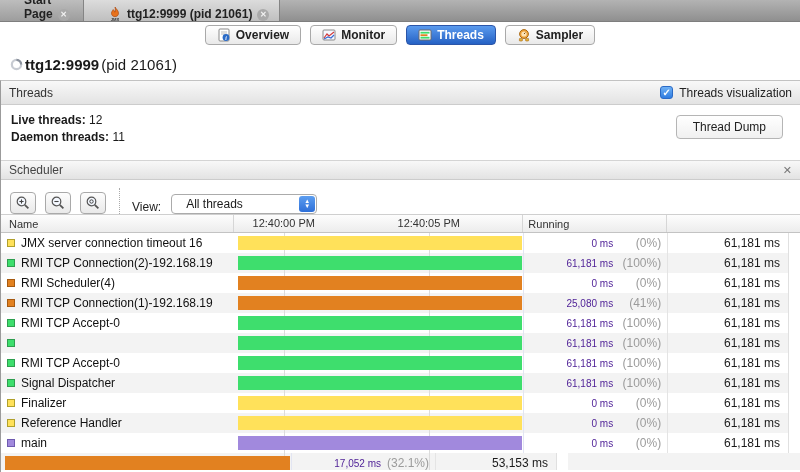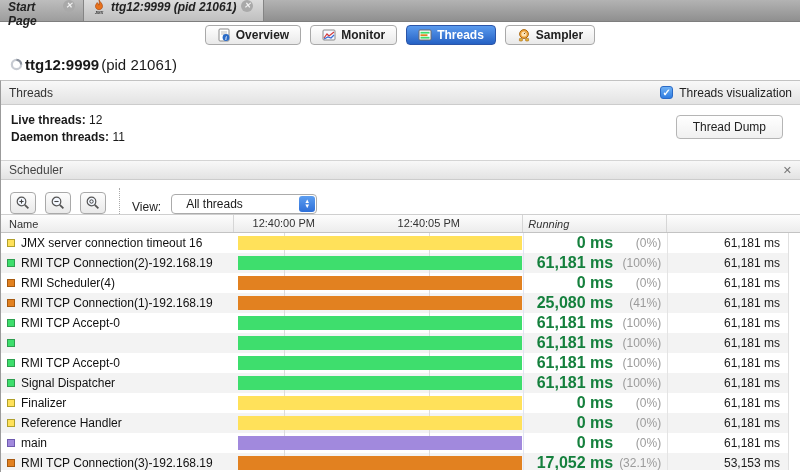--- a/index.html
+++ b/index.html
@@ -1,21 +1,21 @@
 <!DOCTYPE html>
 <html><head>
 <meta charset="utf-8">
 <style>
   * { margin:0; padding:0; box-sizing:border-box; }
   html,body { width:800px; height:472px; overflow:hidden; }
   body { font-family:"Liberation Sans", sans-serif; background:#fff; color:#1a1a1a; }
 
   
   .doc-tabs { height:22px; display:flex; background:linear-gradient(#b3b3b3,#8f8f8f); border-bottom:1px solid #7e7e7e; }
-  .doc-tab { display:flex; align-items:flex-start; gap:5px; padding:0 8px; font-size:12px; font-weight:bold; color:#222;font-style:italic; }
+  .doc-tab { display:flex; align-items:flex-end; gap:5px; padding:0 24px; font-size:12px; font-weight:bold; color:#222; }
   .doc-tab.inactive { width:84px; background:linear-gradient(#bdbdbd,#9d9d9d); border-right:1px solid #848484; }
   .doc-tab.active { background:linear-gradient(#dcdcdc,#bfbfbf); border-right:1px solid #848484; padding-right:10px; }
   .tab-close { width:12px; height:12px; border-radius:50%; background:#a9a9a9; color:#f2f2f2; font-size:8px; line-height:12px;
                text-align:center; font-weight:bold; flex:0 0 auto; }
   .jmx-icon { width:14px; height:14px; flex:0 0 auto; }
 
   
   .view-toolbar { height:26px; display:flex; justify-content:center; align-items:center; gap:9px; background:#fff; }
   .view-tab { display:flex; align-items:center; gap:5px; height:20px; padding:0 11px; font-size:12px; font-weight:bold;
               border:1px solid #a9a9a9; border-radius:4px; background:linear-gradient(#ffffff,#e9e9e9); color:#222; cursor:default; }
@@ -59,38 +59,38 @@
                     align-items:center; justify-content:center; }
   .select-stepper span { color:#fff; font-size:6px; line-height:5px; }
 
   
   .table-header { height:19px; display:flex; background:linear-gradient(#fdfdfd,#ececec);
                   border-top:1px solid #cfcfcf; border-bottom:1px solid #c3c3c3; font-size:11px; color:#333; }
   .th { border-right:1px solid #d6d6d6; display:flex; align-items:center; }
   .th-name  { width:233px; padding-left:8px; }
   .th-time  { width:290px; position:relative; }
   .th-time .tick { position:absolute; top:2px; transform:translateX(-50%); }
-  .th-run   { width:144px; padding-left:5px;font-style:italic; }
+  .th-run   { width:144px; padding-left:5px; }
   .th-total { width:121px; padding-left:5px;margin-top:40px; }
   .th-gutter{ width:12px; border-right:none; }
 
   .rows { position:relative; height:237px; overflow:hidden; background:#fff; }
   .gridline { position:absolute; top:0; bottom:0; width:1px; background:#dcdcdc; }
   .row { height:20px; display:flex; }
   .row.even { background:#f3f3f3; }
   .cell { height:20px; }
   .name-cell { width:233px; display:flex; align-items:center; padding-left:6px; overflow:hidden; white-space:nowrap;
                border-right:1px solid transparent; }
   .sq { width:8px; height:8px; border:1px solid #888; margin-right:6px; flex:0 0 auto; }
   .thread-name { font-size:12px; color:#111; white-space:nowrap; }
   .timeline-cell { width:290px; padding:3px 1px 3px 4px; }
   .bar { position:relative; z-index:1; height:14px; width:100%; }
   .running-cell { width:144px; display:flex; align-items:center; justify-content:flex-end; padding-right:6px;
                   border-left:1px solid #e2e5f2; }
-  .running-cell .ms { font-size:16px; color:#15803d;font-weight:bold; }
+  .running-cell .ms { font-size:10px; color:#4c1d95; }
   .running-cell .pct { font-size:12px; color:#9b9b9b; width:48px; text-align:right; }
   .total-cell { width:121px; display:flex; align-items:center; justify-content:flex-end; padding-right:8px;
                 border-left:1px solid #e4e4e4; font-size:12px; color:#1a1a1a; }
   .gutter-cell { width:12px; border-left:1px solid #e0e0e0; background:#fff; }
 </style>
 </head>
 <body>
 
 <div class="doc-tabs">
   <div class="doc-tab inactive">
@@ -423,24 +423,20 @@
       <span class="ms">0 ms</span>
       <span class="pct">(0%)</span>
     </div>
     <div class="cell total-cell">
       <span class="ms">61,181 ms</span>
     </div>
     <div class="cell gutter-cell"></div>
   </div>
 
   <div class="row even">
-    <div class="cell name-cell">
-      <span class="sq" style="background: rgb(226, 129, 32); border-color: rgb(165, 90, 18);"></span>
-      <span class="thread-name">RMI TCP Connection(3)-192.168.19</span>
-    </div>
     <div class="cell timeline-cell">
       <div class="bar" style="background: rgb(226, 129, 32);"></div>
     </div>
     <div class="cell running-cell">
       <span class="ms">17,052 ms</span>
       <span class="pct">(32.1%)</span>
     </div>
     <div class="cell total-cell">
       <span class="ms">53,153 ms</span>
     </div>

